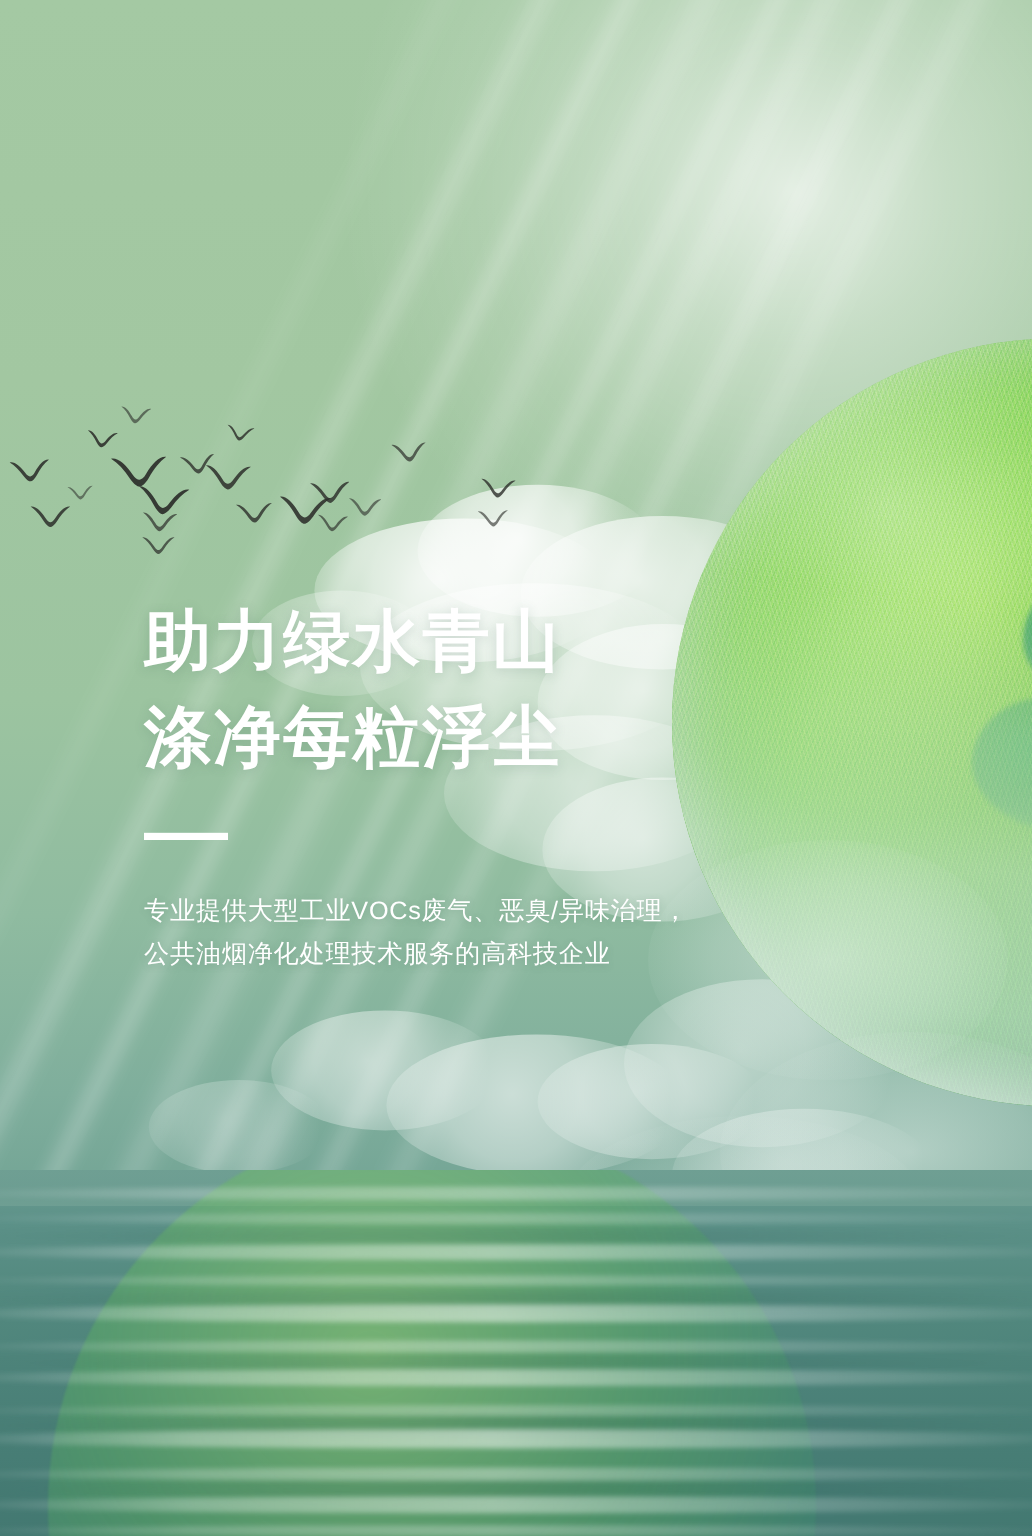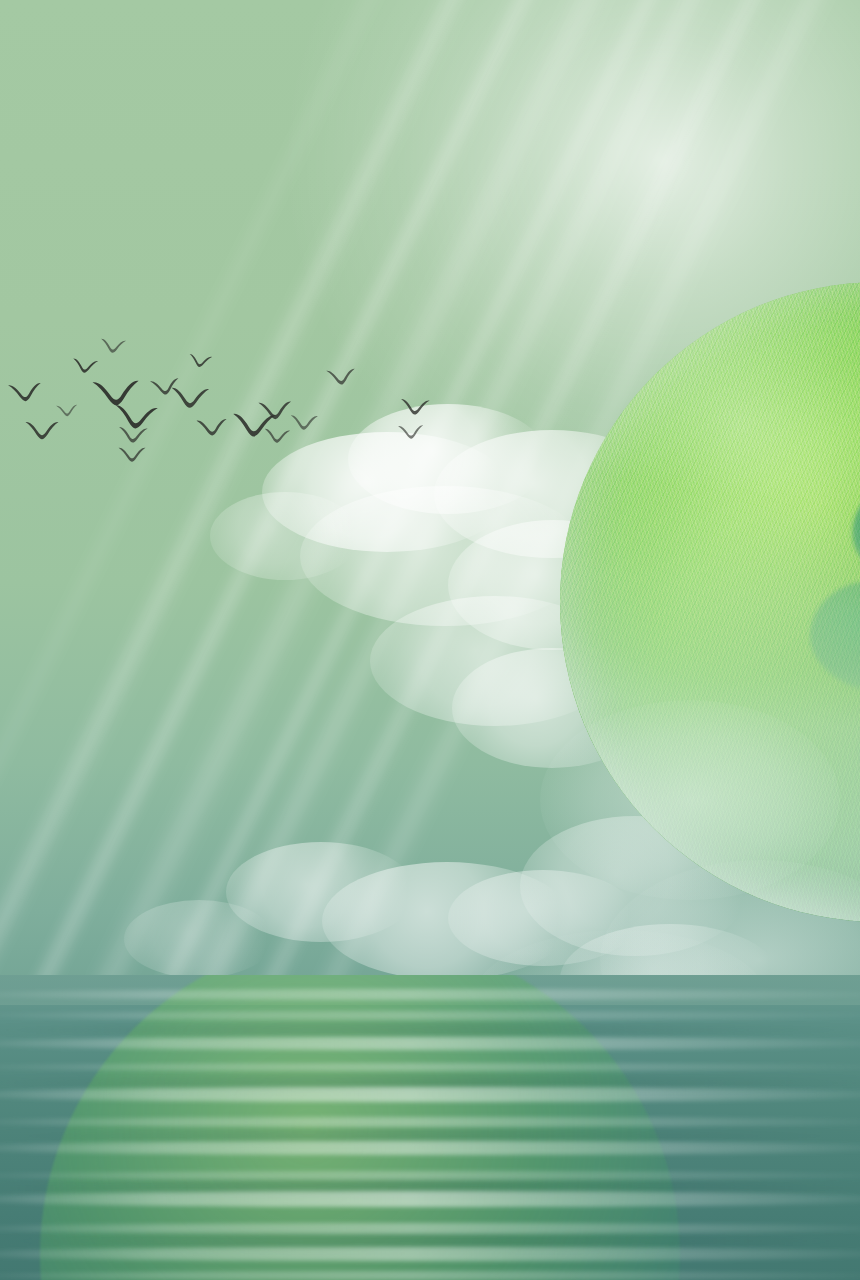--- a/index.html
+++ b/index.html
@@ -363,14 +363,21 @@
         <div class="wave" style="top: 142px; height: 10px; opacity: 0.4;"></div>
         <div class="wave" style="top: 166px; height: 14px; opacity: 0.55;"></div>
         <div class="wave" style="top: 196px; height: 9px; opacity: 0.34;"></div>
         <div class="wave" style="top: 216px; height: 16px; opacity: 0.64;"></div>
         <div class="wave" style="top: 248px; height: 11px; opacity: 0.44;"></div>
         <div class="wave" style="top: 272px; height: 14px; opacity: 0.52;"></div>
         <div class="wave" style="top: 296px; height: 9px; opacity: 0.36;"></div>
       </div>
   </div>
 
+  <div class="content">
+    <div class="headline">助力绿水青山</div>
+    <div class="headline">涤净每粒浮尘</div>
+    <div class="divider"></div>
+    <div class="subtitle">专业提供大型工业VOCs废气、恶臭/异味治理，</div>
+    <div class="subtitle" style="margin-top:0">公共油烟净化处理技术服务的高科技企业</div>
+  </div>
 
 </div>
 
 </body></html>

